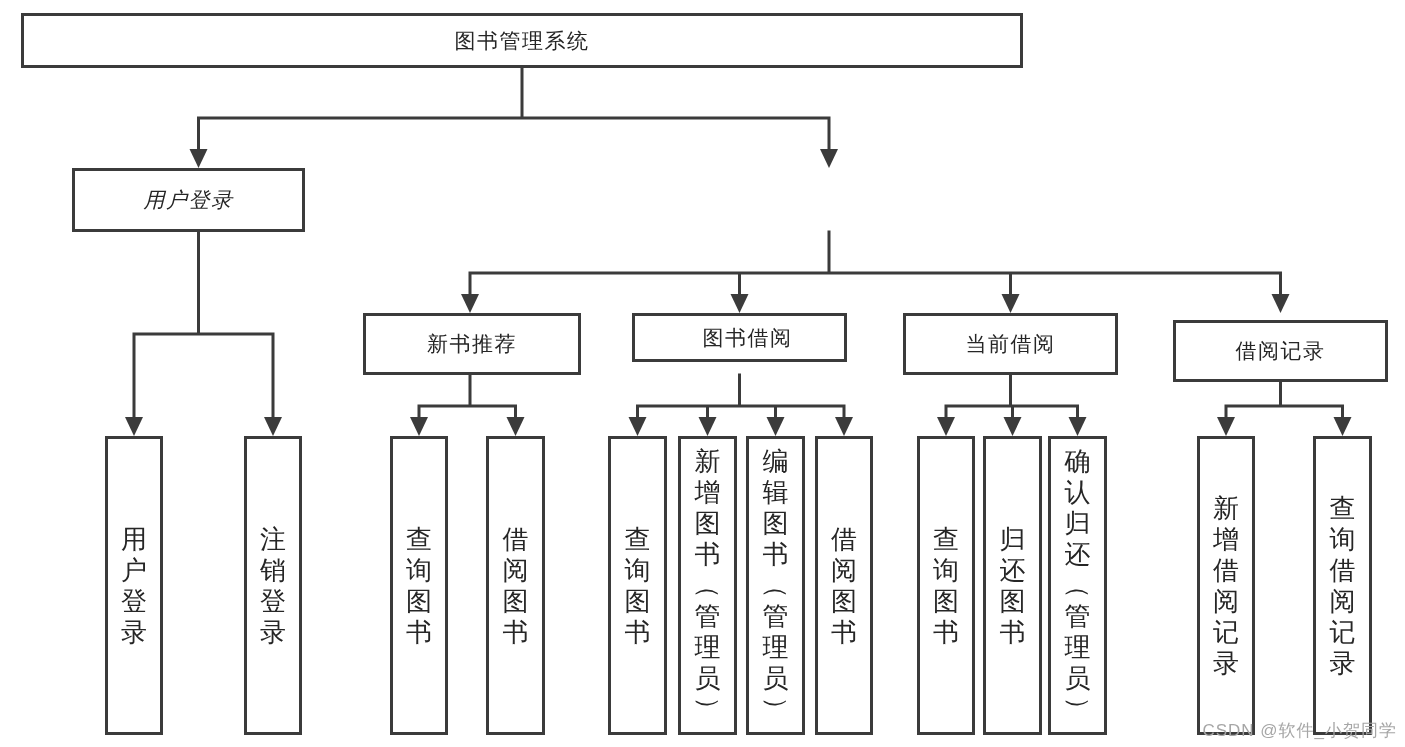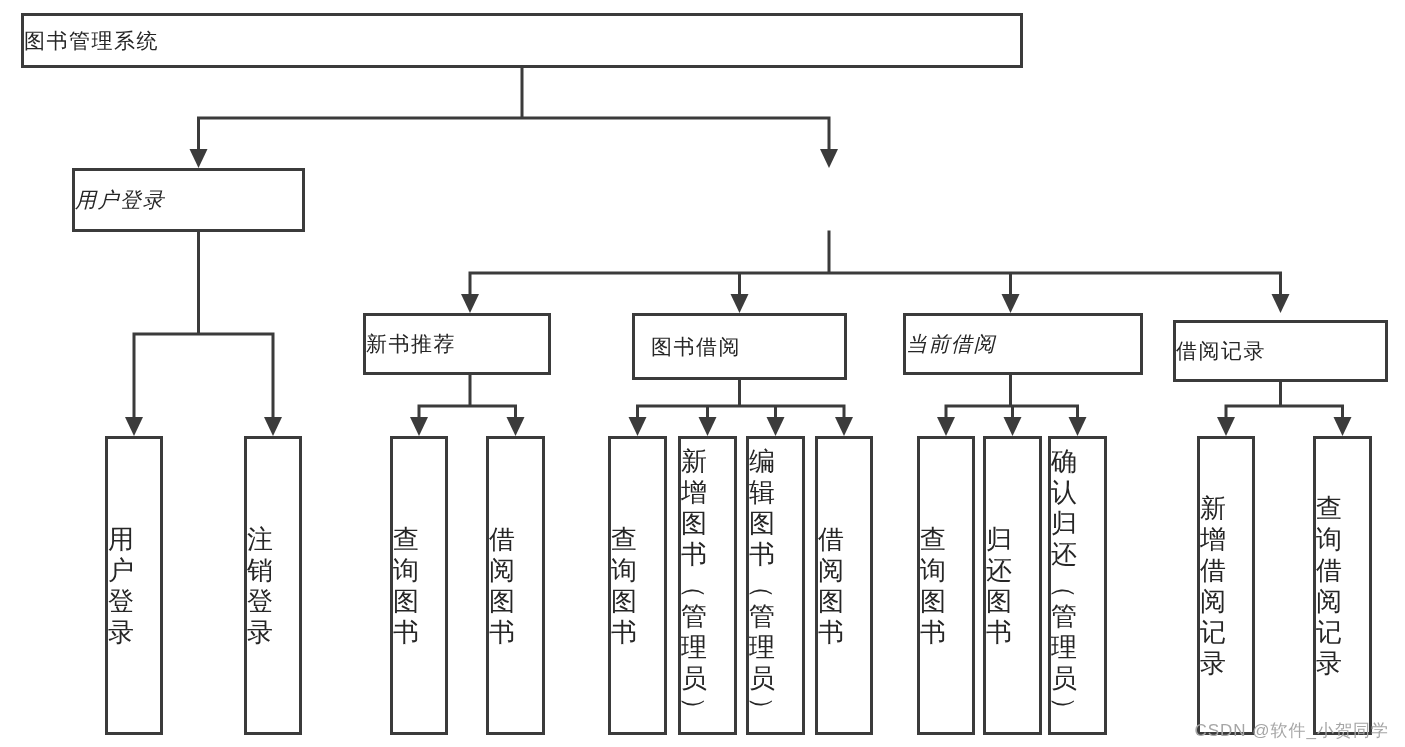--- a/index.html
+++ b/index.html
@@ -20,40 +20,40 @@
     width: 1405px;
     height: 747px;
   }
   .node {
     position: absolute;
     background: var(--box-fill, #ffffff);
     border: 3px solid var(--line-color, #3b3b3b);
     color: var(--text-color, #262626);
     display: flex;
     align-items: center;
-    justify-content: flex-start;
+    justify-content: center;
     z-index: 2;
   }
   .node.horizontal .label {
     font-size: 21px;
     letter-spacing: 1.5px;
     white-space: nowrap;
   }
   .node.vertical .label {
     display: flex;
     flex-direction: column;
     align-items: center;
     font-size: 26px;
     line-height: 31px;
   }
   .node.vertical .ch { display: block; }
   .node.vertical .ch.rot { transform: rotate(90deg); }
   #watermark {
     position: absolute;
-    right: 16px;
+    right: 8px;
     bottom: 5px;
     font-size: 17px;
     letter-spacing: 1px;
     color: var(--watermark-color, #a6a6a6);
     z-index: 5;
     white-space: nowrap;
   }
 </style>
 </head>
 <body>
@@ -88,27 +88,27 @@
       <polygon points="1333.5,417 1351.5,417 1342.5,436" fill="#3b3b3b"></polygon>
     </svg>
 
   <div id="watermark">CSDN @软件_小贺同学</div>
 <div class="node horizontal" style="left: 21px; top: 13px; width: 1002px; height: 55px;">
       <span class="label">图书管理系统</span>
     </div>
     <div class="node horizontal" style="left: 72px; top: 168px; width: 233px; height: 64px; font-style: italic;">
       <span class="label">用户登录</span>
     </div>
-    <div class="node horizontal" style="left: 363px; top: 313px; width: 188px; height: 62px;">
+    <div class="node horizontal" style="left: 363px; top: 313px; width: 218px; height: 62px;">
       <span class="label">新书推荐</span>
     </div>
-    <div class="node horizontal" style="left: 632px; top: 313px; width: 215px; height: 67px; padding-left: 16px;">
+    <div class="node horizontal" style="left: 632px; top: 313px; width: 215px; height: 49px; padding-left: 16px;">
       <span class="label">图书借阅</span>
     </div>
-    <div class="node horizontal" style="left: 903px; top: 313px; width: 240px; height: 62px; font-style: italic;">
+    <div class="node horizontal" style="left: 903px; top: 313px; width: 215px; height: 62px;">
       <span class="label">当前借阅</span>
     </div>
     <div class="node horizontal" style="left: 1173px; top: 320px; width: 215px; height: 62px;">
       <span class="label">借阅记录</span>
     </div>
     <div class="node vertical" style="left: 105px; top: 436px; width: 58px; height: 299px;">
       <span class="label">
         <span class="ch">用</span>
         <span class="ch">户</span>
         <span class="ch">登</span>

